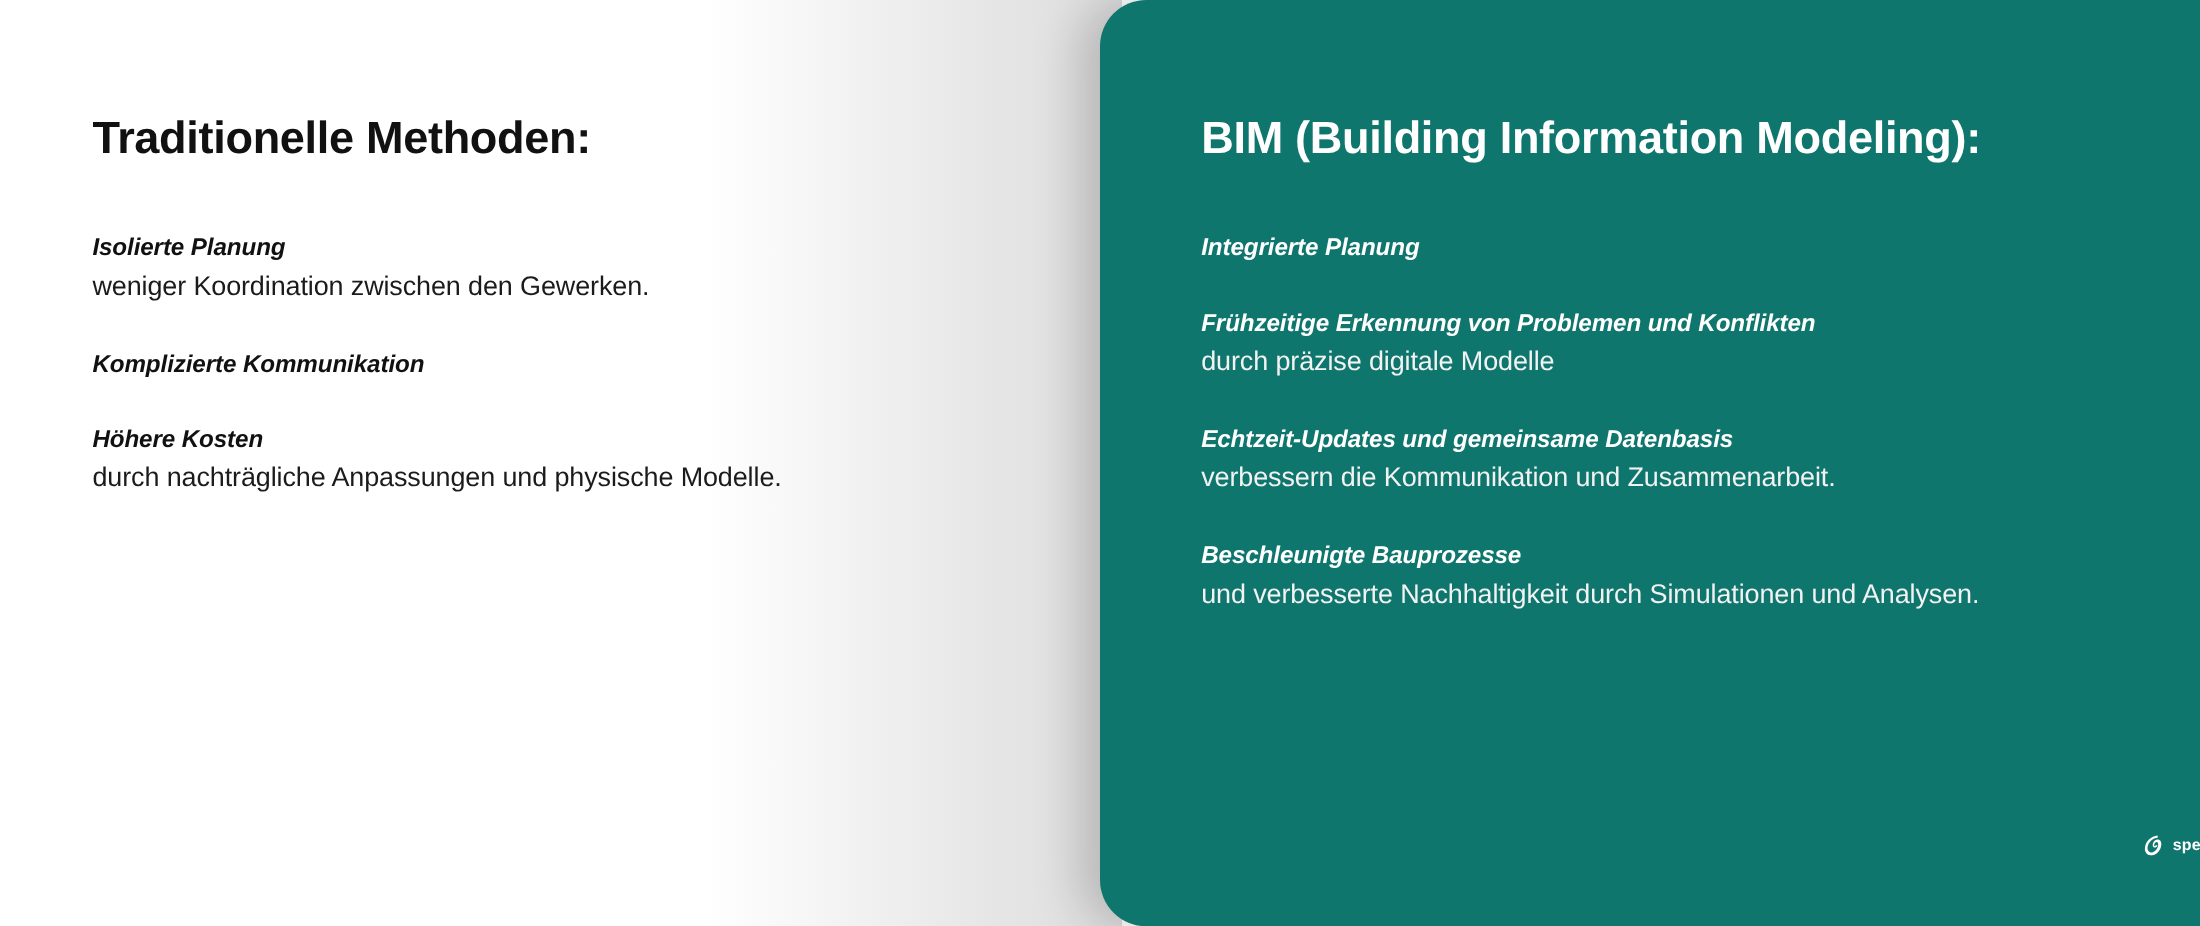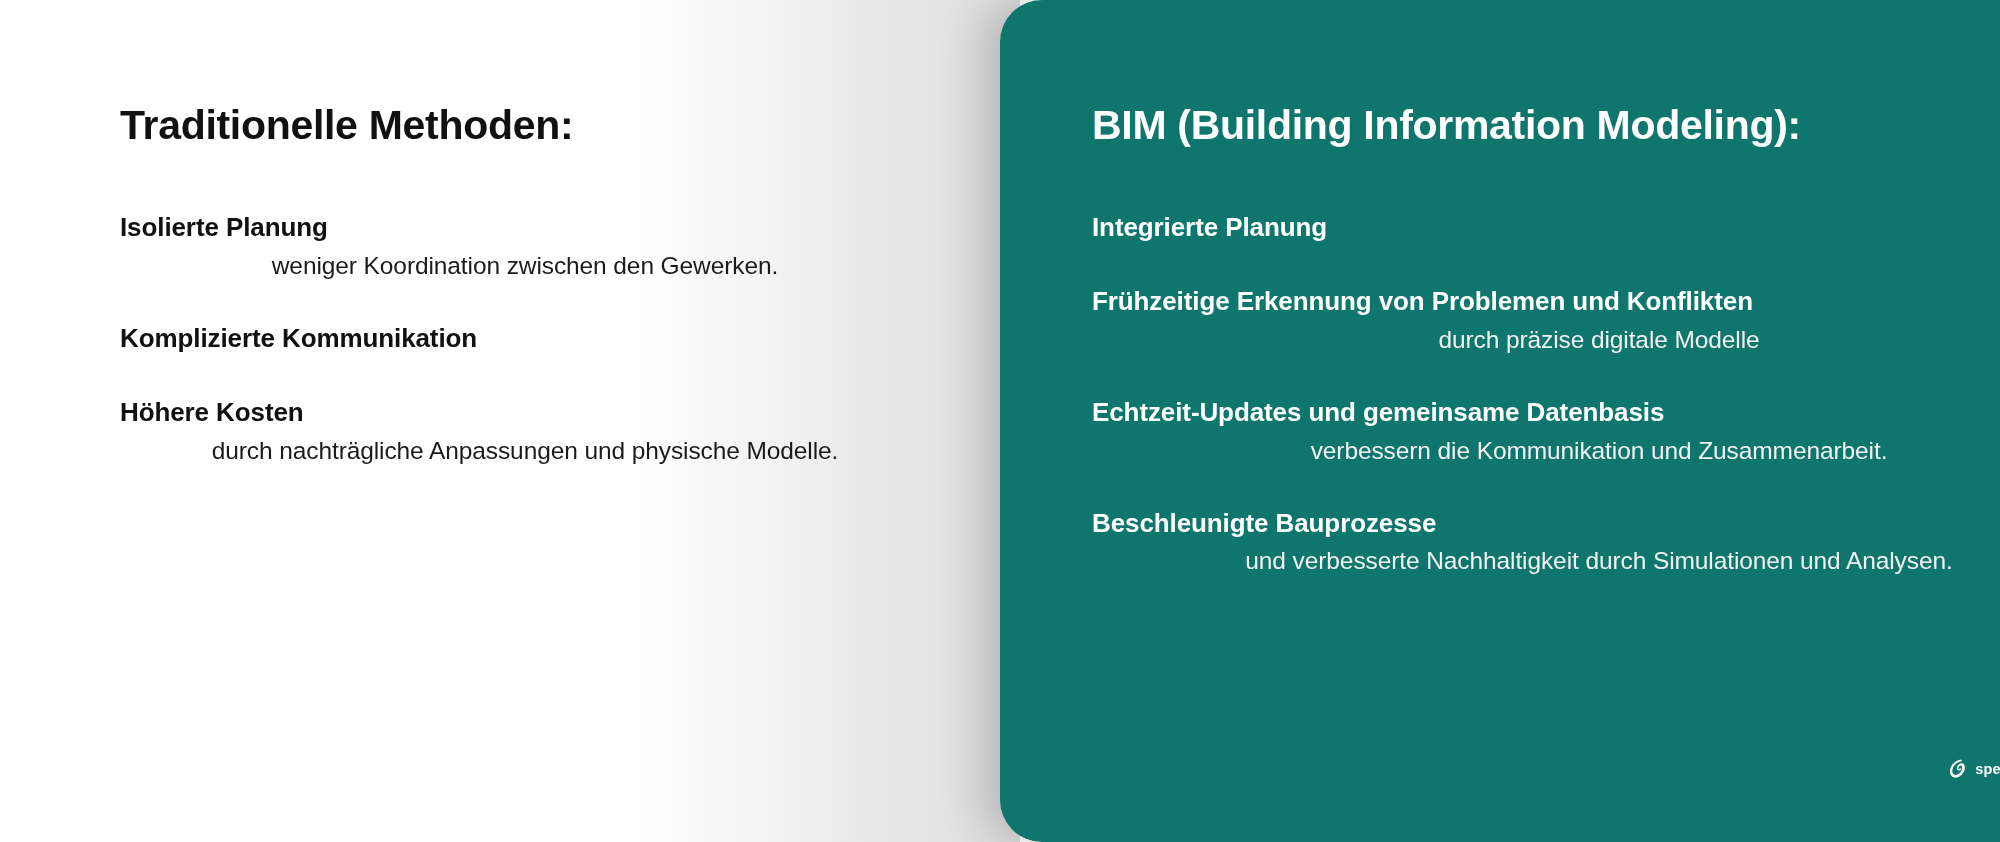--- a/index.html
+++ b/index.html
@@ -34,21 +34,21 @@
   }
 
   
   .panel-left {
     position: absolute;
     top: 0;
     left: 0;
     width: 1000px;
     height: 842px;
     box-sizing: border-box;
-    padding: 70px 70px 0 120px;
+    padding: 70px 70px 0 84px;
     color: #111111;
   }
 
   
   .panel-right {
     position: absolute;
     top: 0;
     left: 1000px;
     width: 1176px;
     height: 842px;
@@ -73,33 +73,33 @@
   }
 
   .item {
     margin-bottom: 40px;
   }
   .item:last-child {
     margin-bottom: 0;
   }
 
   .item-title {
-    font-size: 26px;
+    font-size: 22px;
     font-weight: bold;
     line-height: 1.3;
     letter-spacing: -0.1px;
+    font-style: italic;
   }
 
   .item-sub {
     font-size: 24.5px;
     font-weight: normal;
     line-height: 1.35;
     margin-top: 4px;
     letter-spacing: -0.1px;
-    text-align: center;
   }
 
   .panel-left .item-sub { color: #1b1b1b; }
   .panel-right .item-sub { color: #f2f2f2; }
 
   
   .brand {
     position: absolute;
     right: 74px;
     bottom: 64px;

